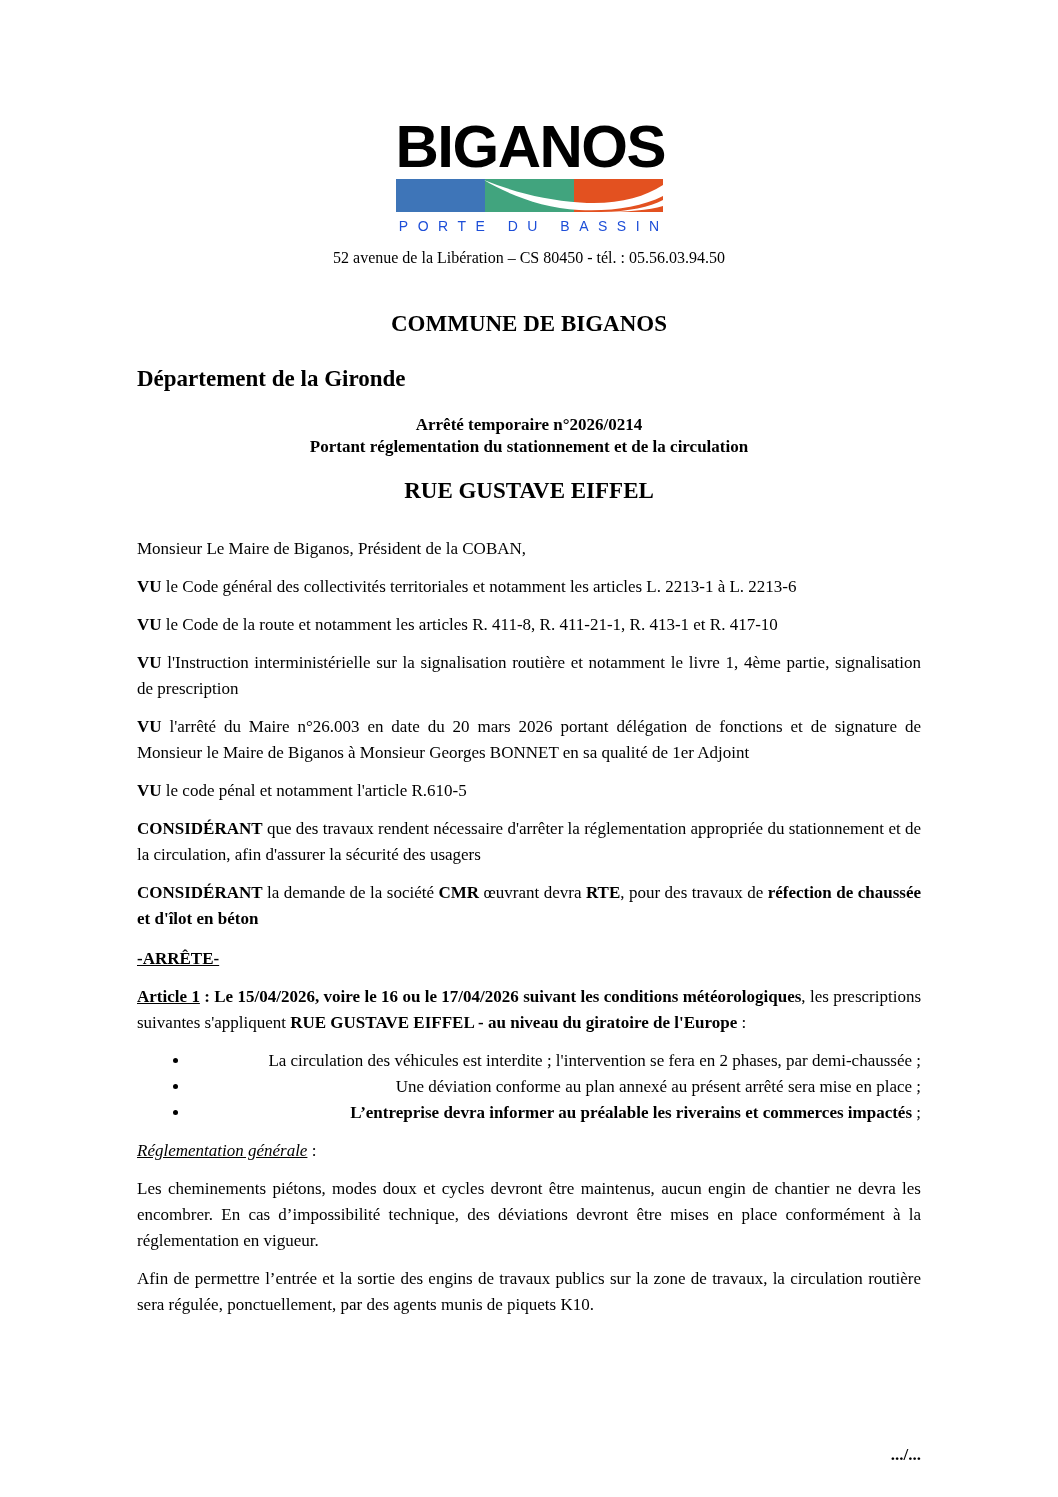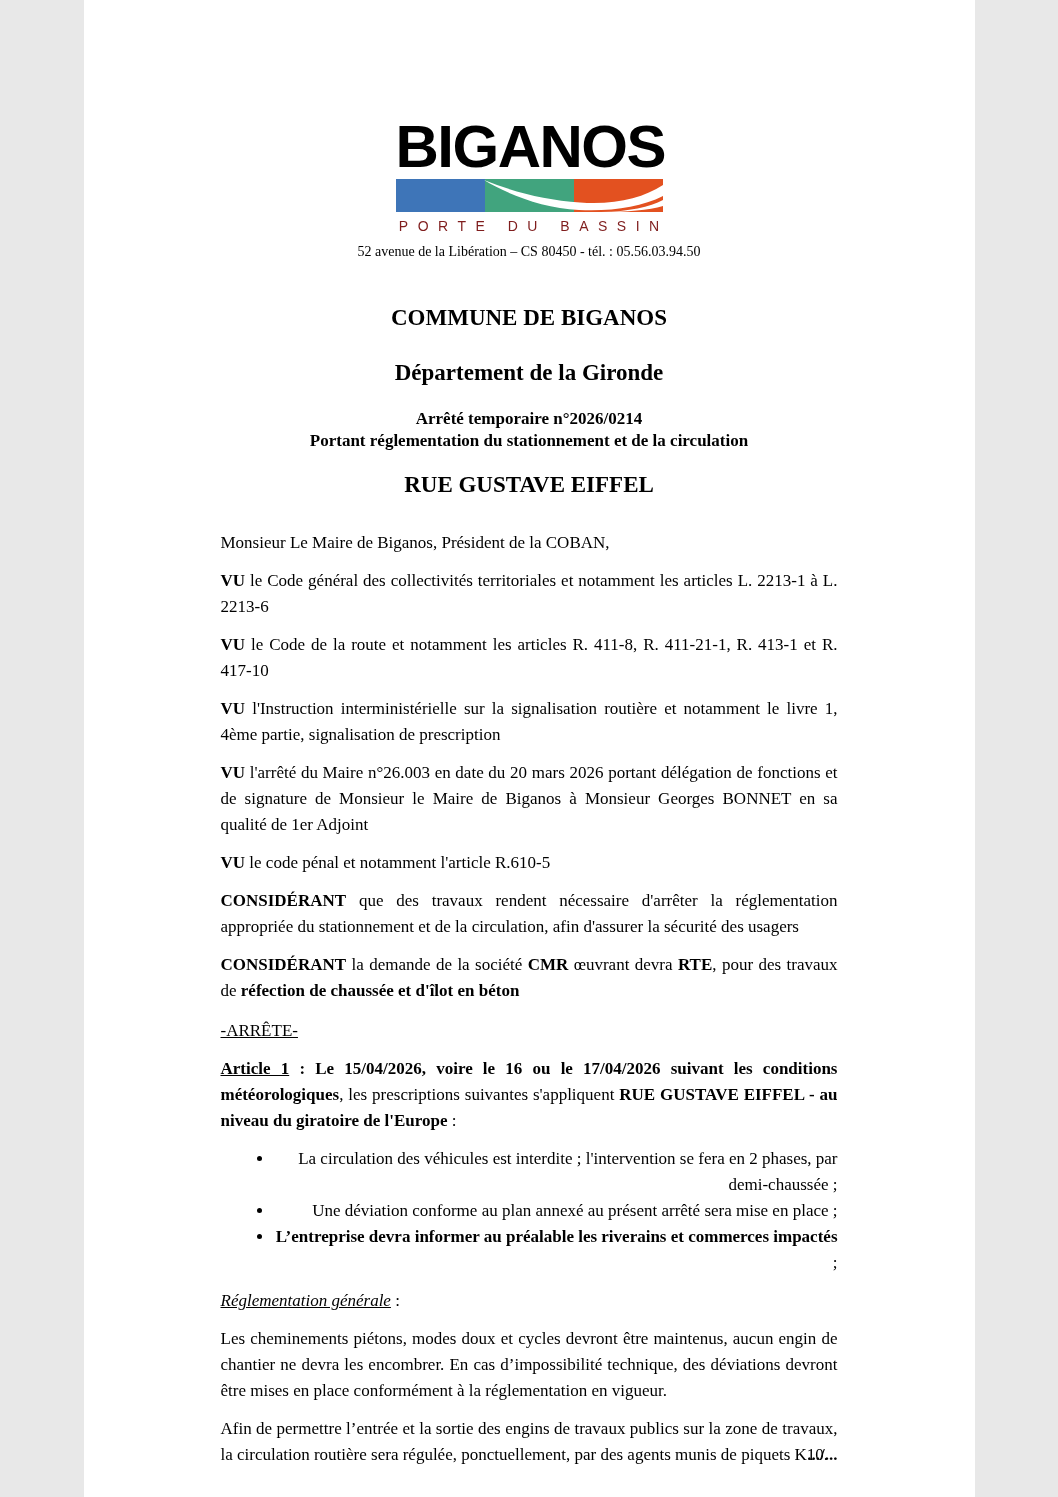--- a/index.html
+++ b/index.html
@@ -1,19 +1,19 @@
 <!DOCTYPE html>
 <html lang="fr"><head>
 <meta charset="utf-8">
 <style>
   * { box-sizing: border-box; margin: 0; padding: 0; }
   html, body { background: #e8e8e8; }
   .page {
     position: relative;
-    width: 891px;
+    width: 1058px;
     height: 1497px;
     margin: 0 auto;
     background: #ffffff;
     color: #000000;
     font-family: "Liberation Serif", "DejaVu Serif", serif;
     font-size: 17px;
     line-height: 26px;
     padding: 118px 137px 0 137px;
   }
 
@@ -41,36 +41,36 @@
   .band svg { position: absolute; inset: 0; width: 100%; height: 100%; }
   .tagline {
     font-family: "Liberation Sans", "DejaVu Sans", sans-serif;
     font-size: 14px;
     line-height: 18px;
     letter-spacing: 9.5px;
     margin-right: -9.5px;
     margin-top: 5px;
     white-space: nowrap;
     text-align: center;
-    color: #7f1d1d;
+    color: #1d4ed8;
   }
-  .address { font-size: 14px; line-height: 24px; margin-top: 5px; }
+  .address { font-size: 16px; line-height: 24px; margin-top: 11px; }
 
   
   .t-commune   { margin-top: 40px; font-size: 23px; line-height: 28px; font-weight: bold; text-align: center; }
-  .t-departement { margin-top: 27px; font-size: 23px; line-height: 28px; font-weight: bold; text-align: center; }
+  .t-departement { margin-top: 27px; font-size: 23px; line-height: 28px; font-weight: bold; text-align: left; }
   .t-arrete { margin-top: 21px; font-size: 17px; line-height: 22px; font-weight: bold; text-align: center; }
   .t-street { margin-top: 22px; font-size: 23px; line-height: 22px; font-weight: bold; text-align: center; }
 
   
   .doc-body { margin-top: 34px; }
   .doc-body p { text-align: justify; margin-bottom: 12px; }
   .arrete-heading {
     text-align: center;
-    font-weight: normal;
+    font-weight: bold;
     text-decoration: underline;
     margin: 14px 0 12px 0;
   }
   ul.prescriptions {
     margin: 12px 0 12px 0;
     padding-left: 53px;
     list-style: disc outside;
   }
   ul.prescriptions li { text-align: right; line-height: 26px; padding-left: 2px; }
 

